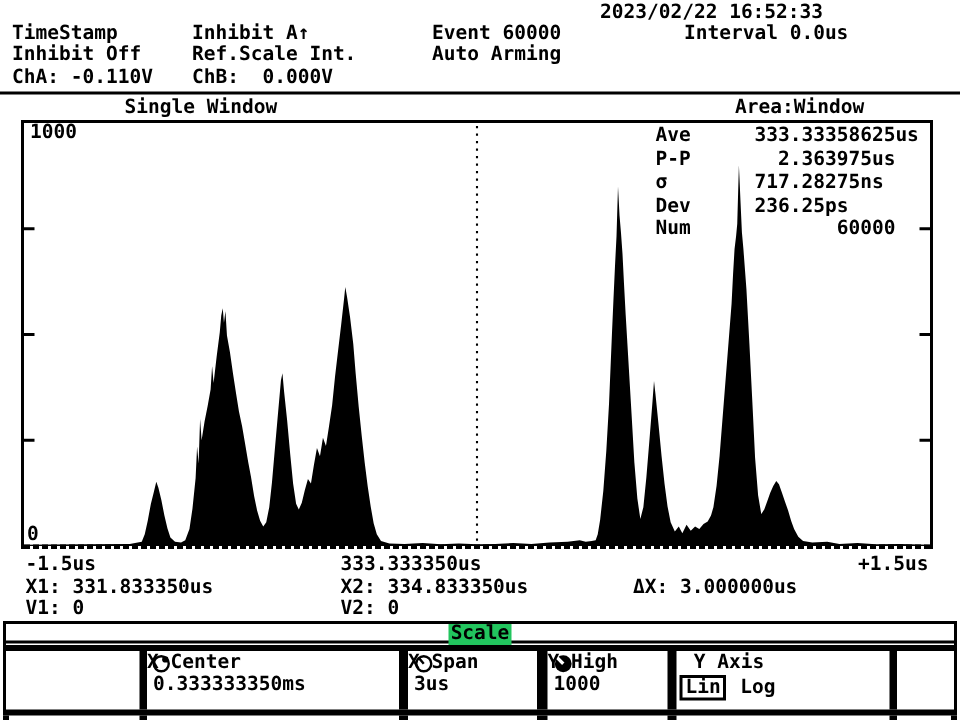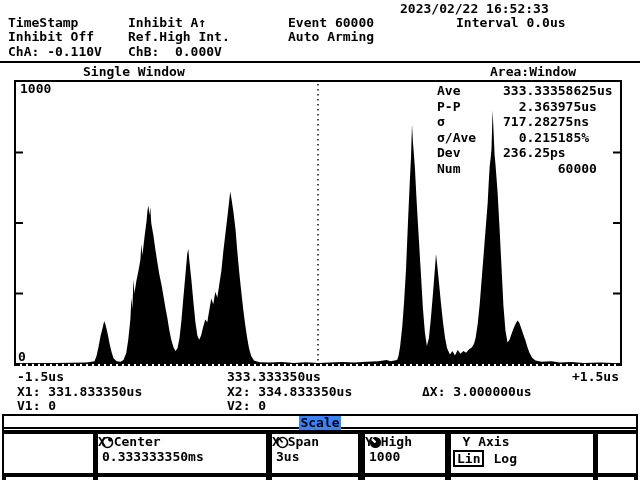--- a/index.html
+++ b/index.html
@@ -24,21 +24,21 @@
   .stat-row{height:15.6px;}
   .stat-label{display:inline-block;width:66px;white-space:pre;}
   .stat-value{white-space:pre;}
   
   
   #scalebar{
     position:absolute;left:2px;top:414px;width:632px;height:14px;
     border:2px solid #000;text-align:center;
   }
   #scale-underline{position:absolute;left:0;right:0;bottom:1px;height:2px;background:#000;}
-  #scale-title{position:relative;display:inline-block;background:#3b82f6;padding:0 1px;height:14px;line-height:14px;}
+  #scale-title{position:relative;display:inline-block;background:#22c55e;padding:0 1px;height:14px;line-height:14px;}
   
   #softkeys{
     position:absolute;left:2px;top:432px;width:632px;height:39px;
     border:2px solid #000;border-bottom:4px solid #000;
   }
   .divider{position:absolute;top:0;height:39px;background:#000;}
   .cell{position:absolute;top:0;height:39px;}
   .cell-label{position:absolute;left:0;right:0;top:1px;text-align:left;}
   .cell-value{position:absolute;left:4px;right:0;top:16px;text-align:left;}
   .knob{position:absolute;width:13px;height:13px;}
@@ -50,21 +50,21 @@
 </style>
 </head>
 <body>
 
 <div class="abs" style="left:400px;top:2px">2023/02/22 16:52:33</div>
 <div class="abs" style="left:8px;top:16px">TimeStamp</div>
 <div class="abs" style="left:128px;top:16px">Inhibit A↑</div>
 <div class="abs" style="left:288px;top:16px">Event 60000</div>
 <div class="abs" style="left:456px;top:16px">Interval 0.0us</div>
 <div class="abs" style="left:8px;top:30px">Inhibit Off</div>
-<div class="abs" style="left:128px;top:30px">Ref.High Int.</div>
+<div class="abs" style="left:128px;top:30px">Ref.Scale Int.</div>
 <div class="abs" style="left:288px;top:30px">Auto Arming</div>
 <div class="abs" style="left:8px;top:45px">ChA: -0.110V</div>
 <div class="abs" style="left:128px;top:45px">ChB:  0.000V</div>
 <div id="sep"></div>
 <div class="abs" style="left:83px;top:65px">Single Window</div>
 <div class="abs" style="left:490px;top:65px">Area:Window</div>
 
 <div id="plotbox">
   <svg id="histsvg" width="604" height="284" viewBox="0 0 604 284">
 
@@ -81,21 +81,20 @@
     <line x1="597" y1="211.5" x2="604" y2="211.5" stroke="#000" stroke-width="2"></line>
 
     <polygon id="histpoly" fill="#000000" points="0,282 0.0,281.2 40.3,280.9 70.5,280.6 78.5,279.2 80.5,274.1 82.5,265.1 84.6,253.8 86.6,245.9 88.2,239.1 89.6,243.1 91.6,251.5 93.6,261.7 95.6,270.2 97.6,276.4 100.7,279.2 104.7,279.7 107.5,278.1 110.3,270.7 112.3,257.2 114.4,236.9 115.4,215.7 116.4,227.0 117.4,197.4 118.4,211.5 120.4,198.8 122.4,188.9 124.4,177.7 125.4,162.2 126.4,173.4 128.5,155.1 130.5,139.6 131.5,128.3 132.5,123.5 133.3,133.1 134.3,125.5 135.3,141.6 137.3,152.8 139.3,166.9 141.3,179.9 143.3,192.3 145.4,202.2 147.4,213.8 149.4,225.6 151.4,236.3 153.4,248.7 155.4,258.3 157.4,265.1 159.5,269.0 161.5,266.2 163.5,256.1 165.3,239.7 167.3,216.6 169.3,194.0 171.3,171.5 172.3,166.9 173.3,178.2 175.4,198.0 177.4,220.0 179.4,240.3 181.4,253.8 183.2,257.7 185.2,253.2 187.2,244.8 189.3,237.4 191.3,240.3 193.3,227.9 195.3,216.6 197.3,222.2 199.3,209.8 201.3,215.4 203.3,202.5 205.4,188.4 207.4,168.6 209.4,151.7 211.4,134.8 213.4,117.0 214.2,109.4 215.4,116.2 217.4,129.7 219.5,147.2 221.1,166.9 223.1,188.9 225.1,208.1 227.1,226.2 229.1,242.0 231.1,255.5 233.1,266.8 235.2,274.1 238.0,278.6 243.6,280.3 253.7,280.6 265.8,280.0 277.8,280.9 289.9,280.3 302.0,280.9 314.1,280.6 326.2,280.0 338.2,280.6 350.3,279.7 362.4,279.2 370.5,278.1 374.5,279.2 378.5,278.6 381.1,278.1 382.5,274.1 384.1,264.5 386.2,245.3 388.2,218.6 390.0,187.5 391.0,163.6 392.0,139.6 393.0,117.0 394.0,95.3 395.0,75.6 396.0,42.3 397.0,61.5 398.0,73.3 399.0,87.4 400.0,107.2 401.1,127.5 403.1,161.3 405.1,195.1 406.9,226.2 408.9,250.4 410.9,264.0 412.9,256.1 414.9,236.3 417.0,210.9 419.0,185.6 420.0,172.0 421.0,181.0 423.0,200.8 425.0,221.7 427.0,240.3 429.0,255.5 431.1,266.2 433.9,272.4 436.5,269.0 438.9,273.5 441.7,267.9 444.5,271.8 447.4,269.0 450.2,270.7 453.0,267.3 455.8,265.6 458.0,261.7 459.6,256.1 461.7,242.0 463.7,222.2 465.7,196.8 467.7,171.5 469.7,146.1 471.7,120.7 472.7,101.0 473.7,84.0 474.7,75.6 475.5,67.1 476.6,28.2 477.6,50.8 478.6,72.8 479.6,84.0 481.6,110.5 483.6,147.2 485.6,186.7 487.4,223.3 489.4,248.2 491.5,260.6 493.5,257.7 495.5,252.1 497.5,246.5 499.5,242.0 501.5,238.6 503.3,240.8 505.3,246.5 507.4,252.7 509.4,258.3 511.4,265.1 513.4,270.7 516.2,275.8 519.4,278.6 525.5,279.7 535.5,279.2 543.6,280.6 555.7,280.0 567.8,280.9 583.9,280.6 604.0,281.2 604,282"></polygon>
   </svg>
   <div id="ylabel-max" class="abs">1000</div>
   <div id="ylabel-min" class="abs">0</div>
   <div id="stats">
     <div class="stat-row"><span class="stat-label">Ave</span><span class="stat-value">333.33358625us</span></div>
     <div class="stat-row"><span class="stat-label">P-P</span><span class="stat-value">  2.363975us</span></div>
     <div class="stat-row"><span class="stat-label">σ</span><span class="stat-value">717.28275ns</span></div>
-    <div class="stat-row"><span class="stat-label">σ/Ave</span><span class="stat-value">  0.215185%</span></div>
     <div class="stat-row"><span class="stat-label">Dev</span><span class="stat-value">236.25ps</span></div>
     <div class="stat-row"><span class="stat-label">Num</span><span class="stat-value">       60000</span></div>
   </div>
 </div>
 
 <div class="abs" style="left:17px;top:370px">-1.5us</div>
 <div class="abs" style="left:227px;top:370px">333.333350us</div>
 <div class="abs" style="left:572px;top:370px">+1.5us</div>
 <div class="abs" style="left:17px;top:385px">X1: 331.833350us</div>
 <div class="abs" style="left:227px;top:385px">X2: 334.833350us</div>

